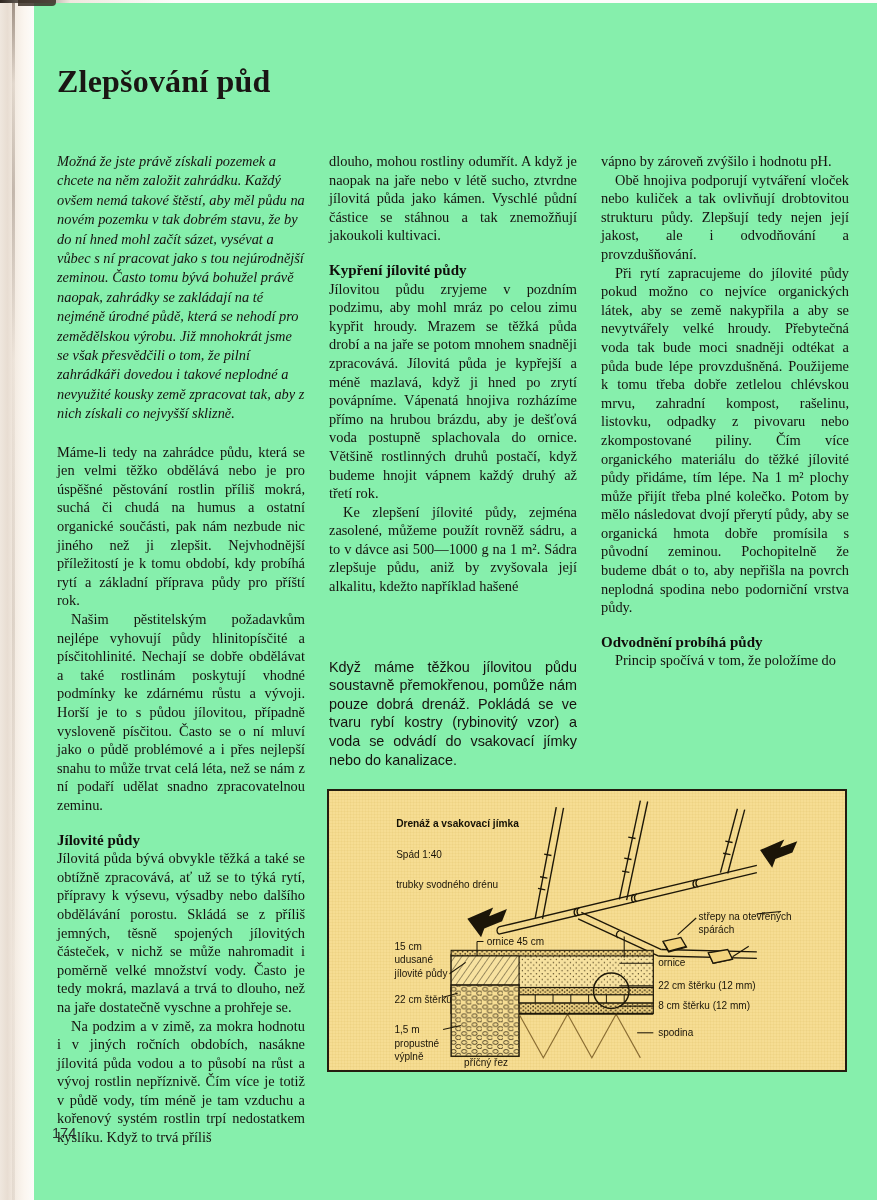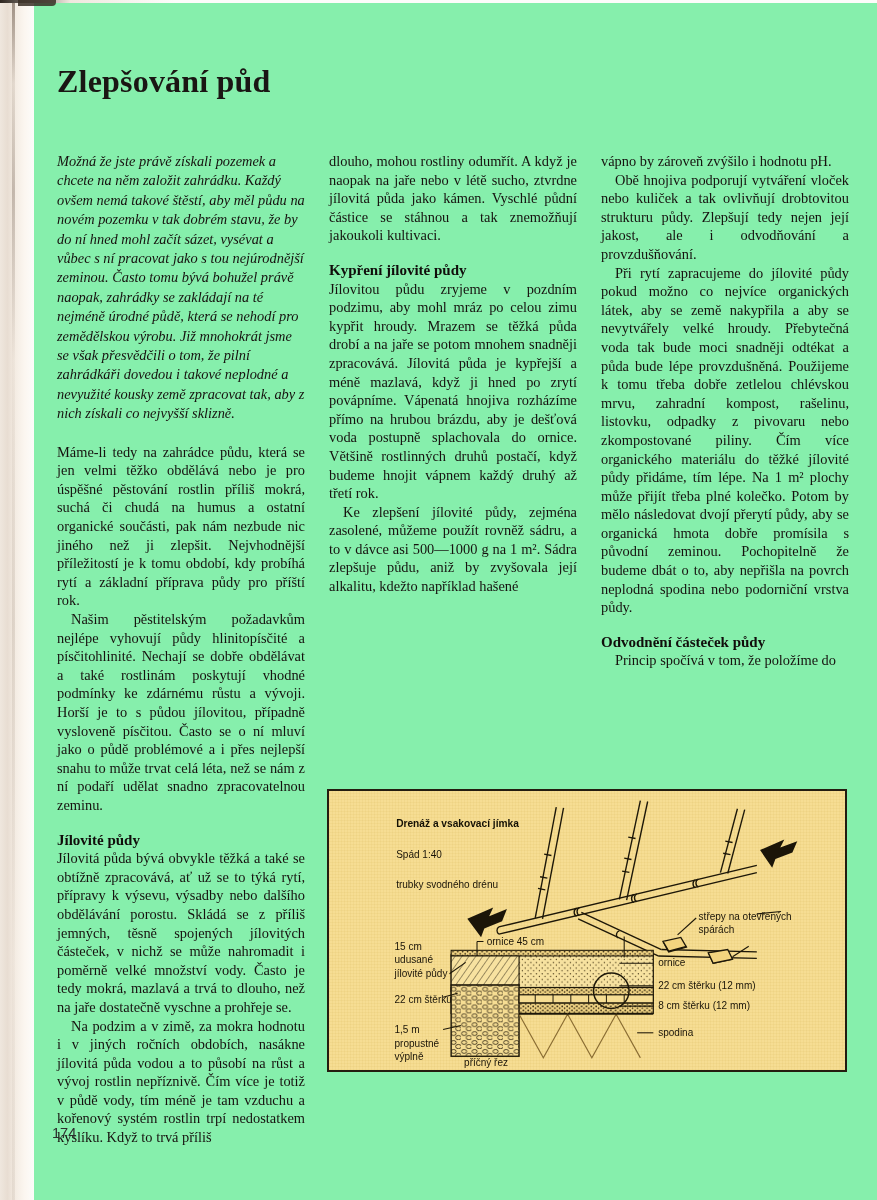--- a/index.html
+++ b/index.html
@@ -176,28 +176,29 @@
       <p class="indent">Na podzim a v zimě, za mokra hodnotu i v jiných ročních obdobích, nasákne jílovitá půda vodou a to působí na růst a vývoj rostlin nepříznivě. Čím více je totiž v půdě vody, tím méně je tam vzduchu a kořenový systém rostlin trpí nedostatkem kyslíku. Když to trvá příliš</p>
     </div>
 
     <div class="col">
       <p>dlouho, mohou rostliny odumřít. A když je naopak na jaře nebo v létě sucho, ztvrdne jílovitá půda jako kámen. Vyschlé půdní částice se stáhnou a tak znemožňují jakoukoli kultivaci.</p>
       <div class="gap-sm"></div>
       <h2>Kypření jílovité půdy</h2>
       <p>Jílovitou půdu zryjeme v pozdním podzimu, aby mohl mráz po celou zimu kypřit hroudy. Mrazem se těžká půda drobí a na jaře se potom mnohem snadněji zpracovává. Jílovitá půda je kypřejší a méně mazlavá, když ji hned po zrytí povápníme. Vápenatá hnojiva rozházíme přímo na hrubou brázdu, aby je dešťová voda postupně splachovala do ornice. Většině rostlinných druhů postačí, když budeme hnojit vápnem každý druhý až třetí rok.</p>
       <p class="indent">Ke zlepšení jílovité půdy, zejména zasolené, můžeme použít rovněž sádru, a to v dávce asi 500—1000 g na 1 m². Sádra zlepšuje půdu, aniž by zvyšovala její alkalitu, kdežto například hašené</p>
       <div style="height:62px"></div>
+      <p class="pullquote">Když máme těžkou jílovitou půdu soustavně přemokřenou, pomůže nám pouze dobrá drenáž. Pokládá se ve tvaru rybí kostry (rybinovitý vzor) a voda se odvádí do vsakovací jímky nebo do kanalizace.</p>
     </div>
 
     <div class="col">
       <p>vápno by zároveň zvýšilo i hodnotu pH.</p>
       <p class="indent">Obě hnojiva podporují vytváření vloček nebo kuliček a tak ovlivňují drobtovitou strukturu půdy. Zlepšují tedy nejen její jakost, ale i odvodňování a provzdušňování.</p>
       <p class="indent">Při rytí zapracujeme do jílovité půdy pokud možno co nejvíce organických látek, aby se země nakypřila a aby se nevytvářely velké hroudy. Přebytečná voda tak bude moci snadněji odtékat a půda bude lépe provzdušněná. Použijeme k tomu třeba dobře zetlelou chlévskou mrvu, zahradní kompost, rašelinu, listovku, odpadky z pivovaru nebo zkompostované piliny. Čím více organického materiálu do těžké jílovité půdy přidáme, tím lépe. Na 1 m² plochy může přijít třeba plné kolečko. Potom by mělo následovat dvojí přerytí půdy, aby se organická hmota dobře promísila s původní zeminou. Pochopitelně že budeme dbát o to, aby nepřišla na povrch neplodná spodina nebo podorniční vrstva půdy.</p>
       <div class="gap-sm"></div>
-      <h2>Odvodnění částeček půdy</h2>
+      <h2>Odvodnění probíhá půdy</h2>
       <p class="indent">Princip spočívá v tom, že položíme do</p>
     </div>
 
   </div>
 
   <div class="figure">
     <svg viewBox="0 0 520 345" xmlns="http://www.w3.org/2000/svg">
       <defs>
         <pattern id="gravelCoarse" width="13" height="11" patternUnits="userSpaceOnUse">
           <rect width="13" height="11" fill="#f6dd93"></rect>

